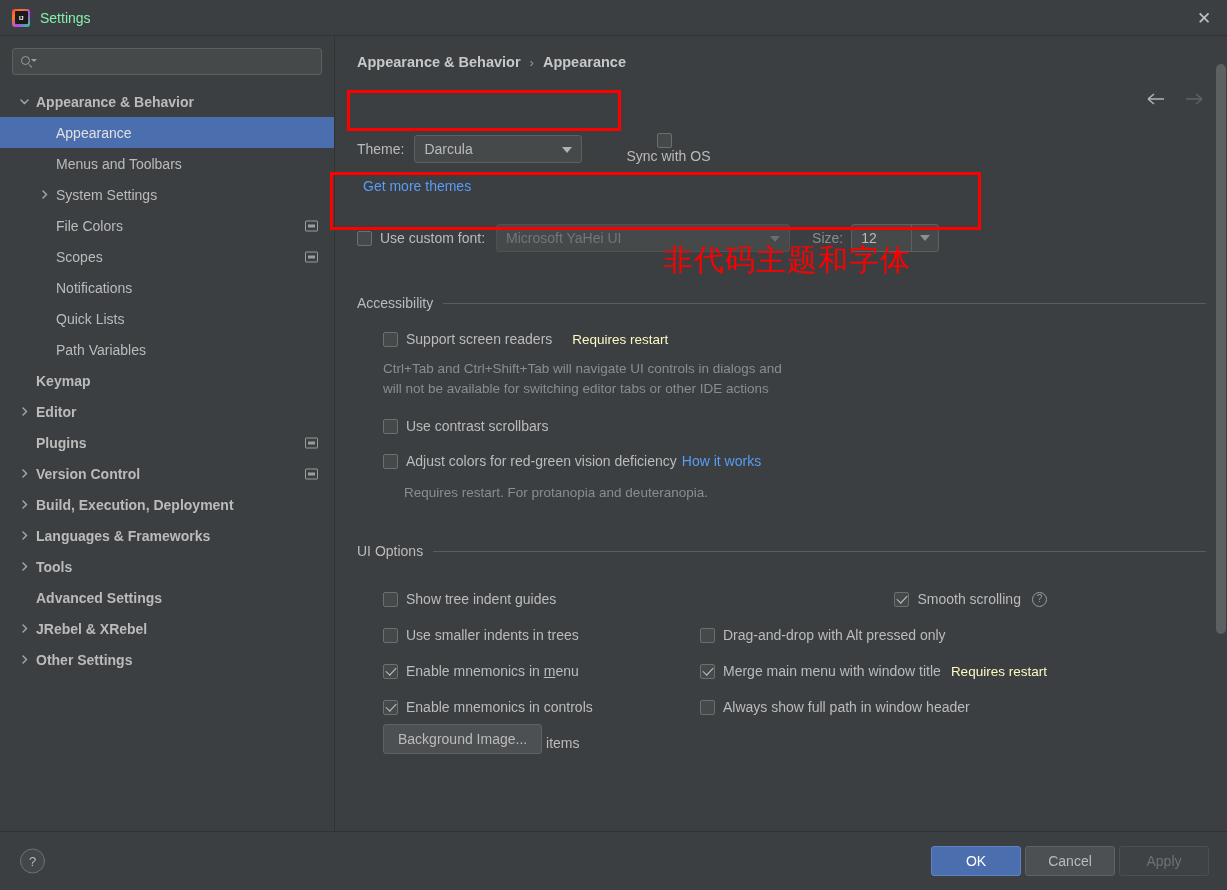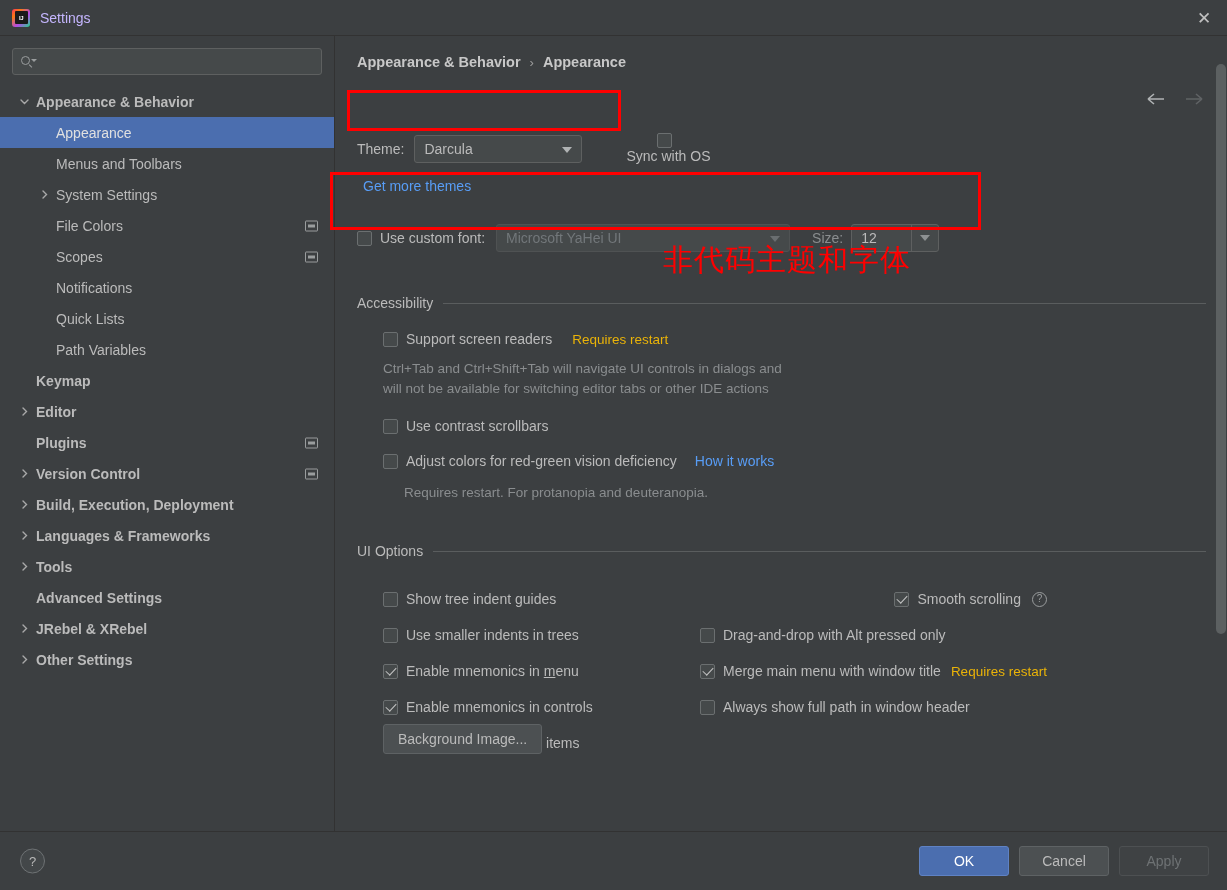--- a/index.html
+++ b/index.html
@@ -24,21 +24,21 @@
     background: linear-gradient(135deg, #fe315d 0%, #f97a12 25%, #b24ae8 60%, #21d789 100%);
     display: flex; align-items: center; justify-content: center;
   }
   .ij-logo .inner {
     width: 13px; height: 13px; background: #1a1a1a; border-radius: 1px;
     display:flex; align-items:center; justify-content:center;
     color: #fff; font-size: 6px; font-weight: bold; letter-spacing: -0.5px;
     font-family: "Liberation Sans", sans-serif;
   }
   .title-text {
-    margin-left: 10px; color: #c4b5fd; font-size: 14px;
+    margin-left: 10px; color: #86efac; font-size: 14px;
   }
   .close-btn {
     position: absolute; right: 0; top: 0; width: 46px; height: 36px;
     display: flex; align-items: center; justify-content: center;
     color: #c0c0c0; font-size: 17px; cursor: pointer; font-weight: 300;
   }
 
   
   .sidebar {
     position: absolute; left: 0; top: 36px; width: 335px; height: 795px;
@@ -146,21 +146,21 @@
     background: #45494a; border-radius: 2px; position: relative; flex: none;
   }
   .cb.checked::after {
     content: ""; position: absolute; left: 4px; top: 0.5px;
     width: 5px; height: 9px; border: solid #c5c5c5;
     border-width: 0 1.8px 1.8px 0; transform: rotate(43deg);
   }
   .cb-lbl { margin-left: 8px; color: #bbbbbb; font-size: 14px; }
 
   .link { color: #589df6; font-size: 14px; cursor: pointer; }
-  .hint { color: #eab308; font-size: 13.5px; }
+  .hint { color: #fef9c3; font-size: 13.5px; }
 
   
   .group {
     position: absolute; display: flex; align-items: center; width: 849px;
   }
   .group .g-title { color: #bbbbbb; font-size: 14px; white-space: nowrap; }
   .group .g-line { flex: 1; height: 1px; background: #5a5d5e; margin-left: 10px; }
 
   .desc { color: #8a8d8f; font-size: 13.5px; line-height: 20px; }
 
@@ -203,21 +203,21 @@
   }
   .help-btn {
     position: absolute; left: 20px; top: 50%; transform: translateY(-50%);
     width: 25px; height: 25px; border-radius: 50%;
     border: 1px solid #6e7274; background: #434749;
     color: #b9b9b9; font-size: 13px; display:flex; align-items:center;
     justify-content:center; cursor: pointer;
   }
   .footer-btns {
     position: absolute; right: 18px; top: 50%; transform: translateY(-50%);
-    display: flex; gap: 10px;
+    display: flex; gap: 4px;
   }
   .fbtn {
     width: 90px; height: 30px; border-radius: 3px; font-size: 14px;
     display: flex; align-items: center; justify-content: center; cursor: pointer;
     font-family: "Liberation Sans", sans-serif;
   }
   .fbtn.primary { background: #4b6eaf; border: 1px solid #5f82c4; color: #ffffff; }
   .fbtn.normal  { background: #4c5052; border: 1px solid #5e6264; color: #bbbbbb; }
   .fbtn.disabled{ background: #3f4244; border: 1px solid #4d5052; color: #6e7274; }
 </style>
@@ -437,21 +437,21 @@
     <div class="cb-wrap" style="position:absolute; left:47px; top:382px;">
       <span class="cb"></span>
       <span class="cb-lbl">Use contrast scrollbars</span>
     </div>
 
     <div style="position:absolute; left:47px; top:417px; display:flex; align-items:center;">
       <div class="cb-wrap">
         <span class="cb"></span>
         <span class="cb-lbl">Adjust colors for red-green vision deficiency</span>
       </div>
-      <span class="link" style="margin-left:18px;">How it works</span>
+      <span class="link" style="margin-left:5px;">How it works</span>
     </div>
 
     <div class="desc" style="position:absolute; left:68px; top:447px;">Requires restart. For protanopia and deuteranopia.</div>
 
     <div class="group" style="left:21px; top:507px;">
       <span class="g-title">UI Options</span>
       <span class="g-line"></span>
     </div>
 
     <div id="uio-left" style="position:absolute; left:47px; top:545px;">

